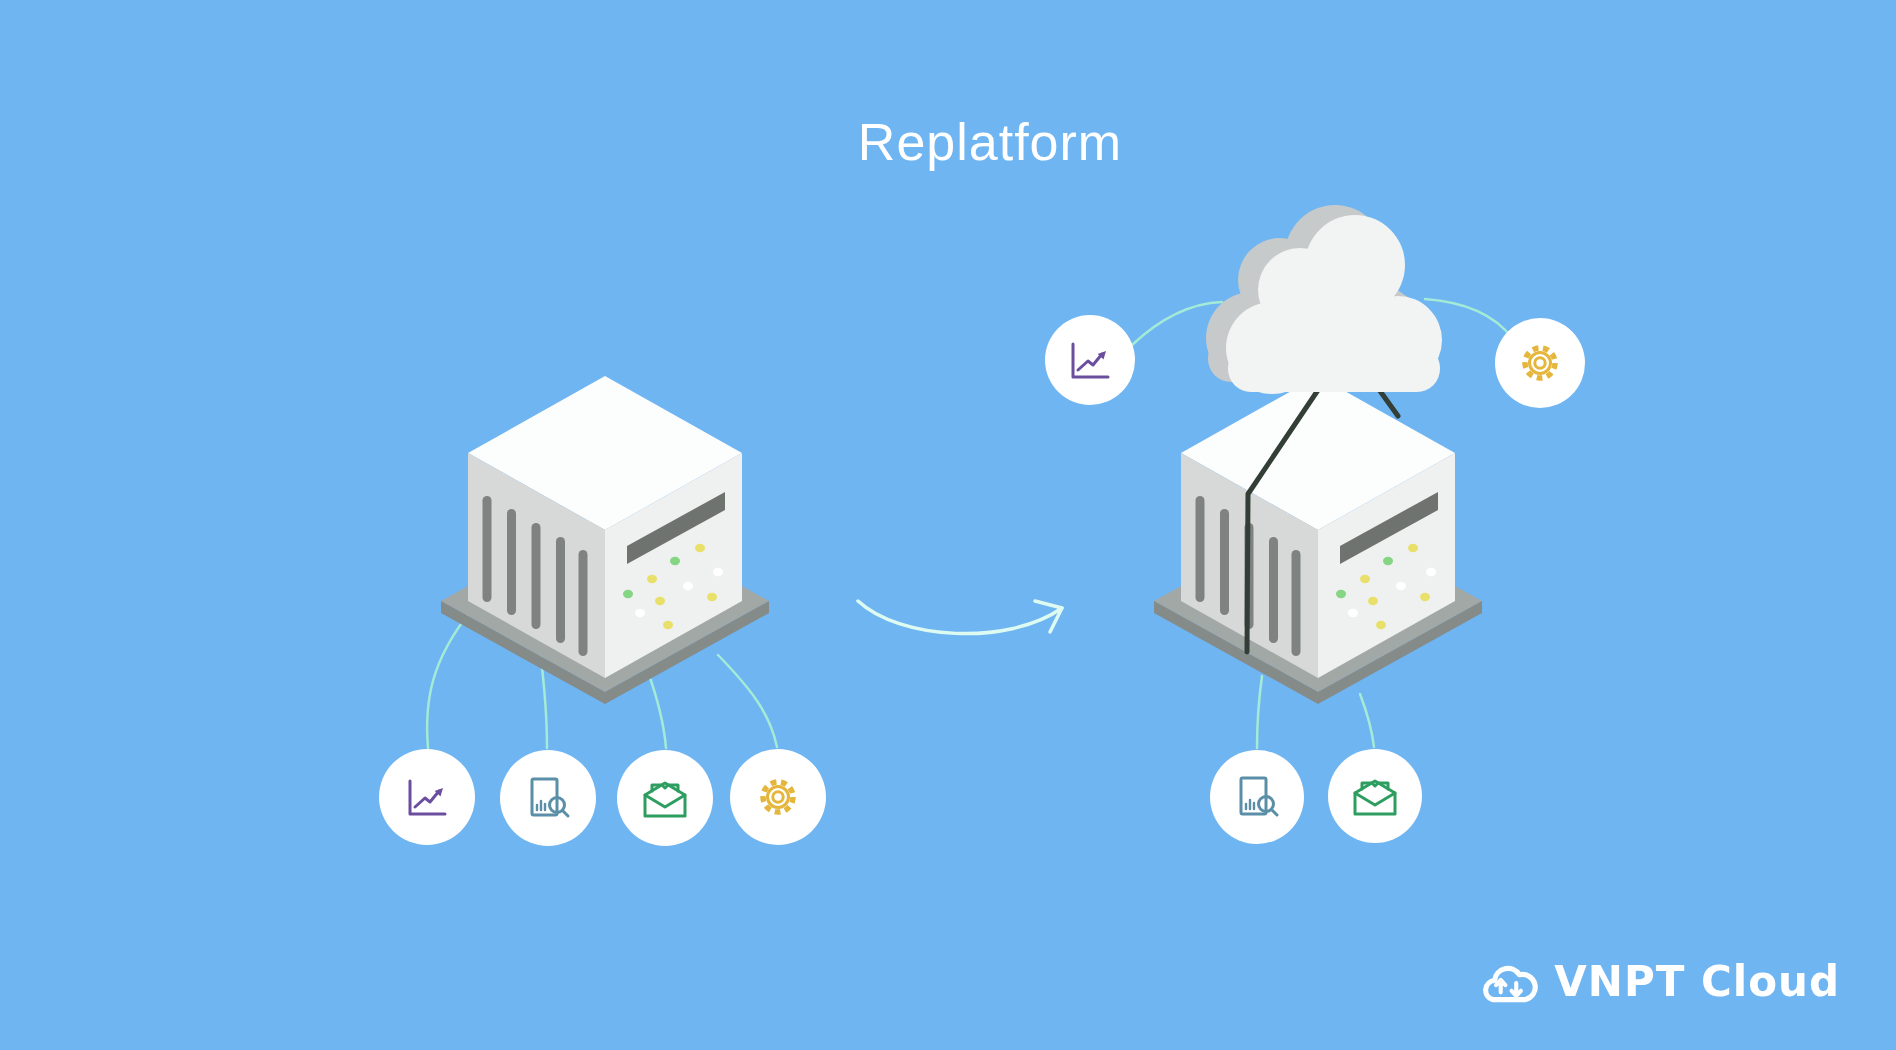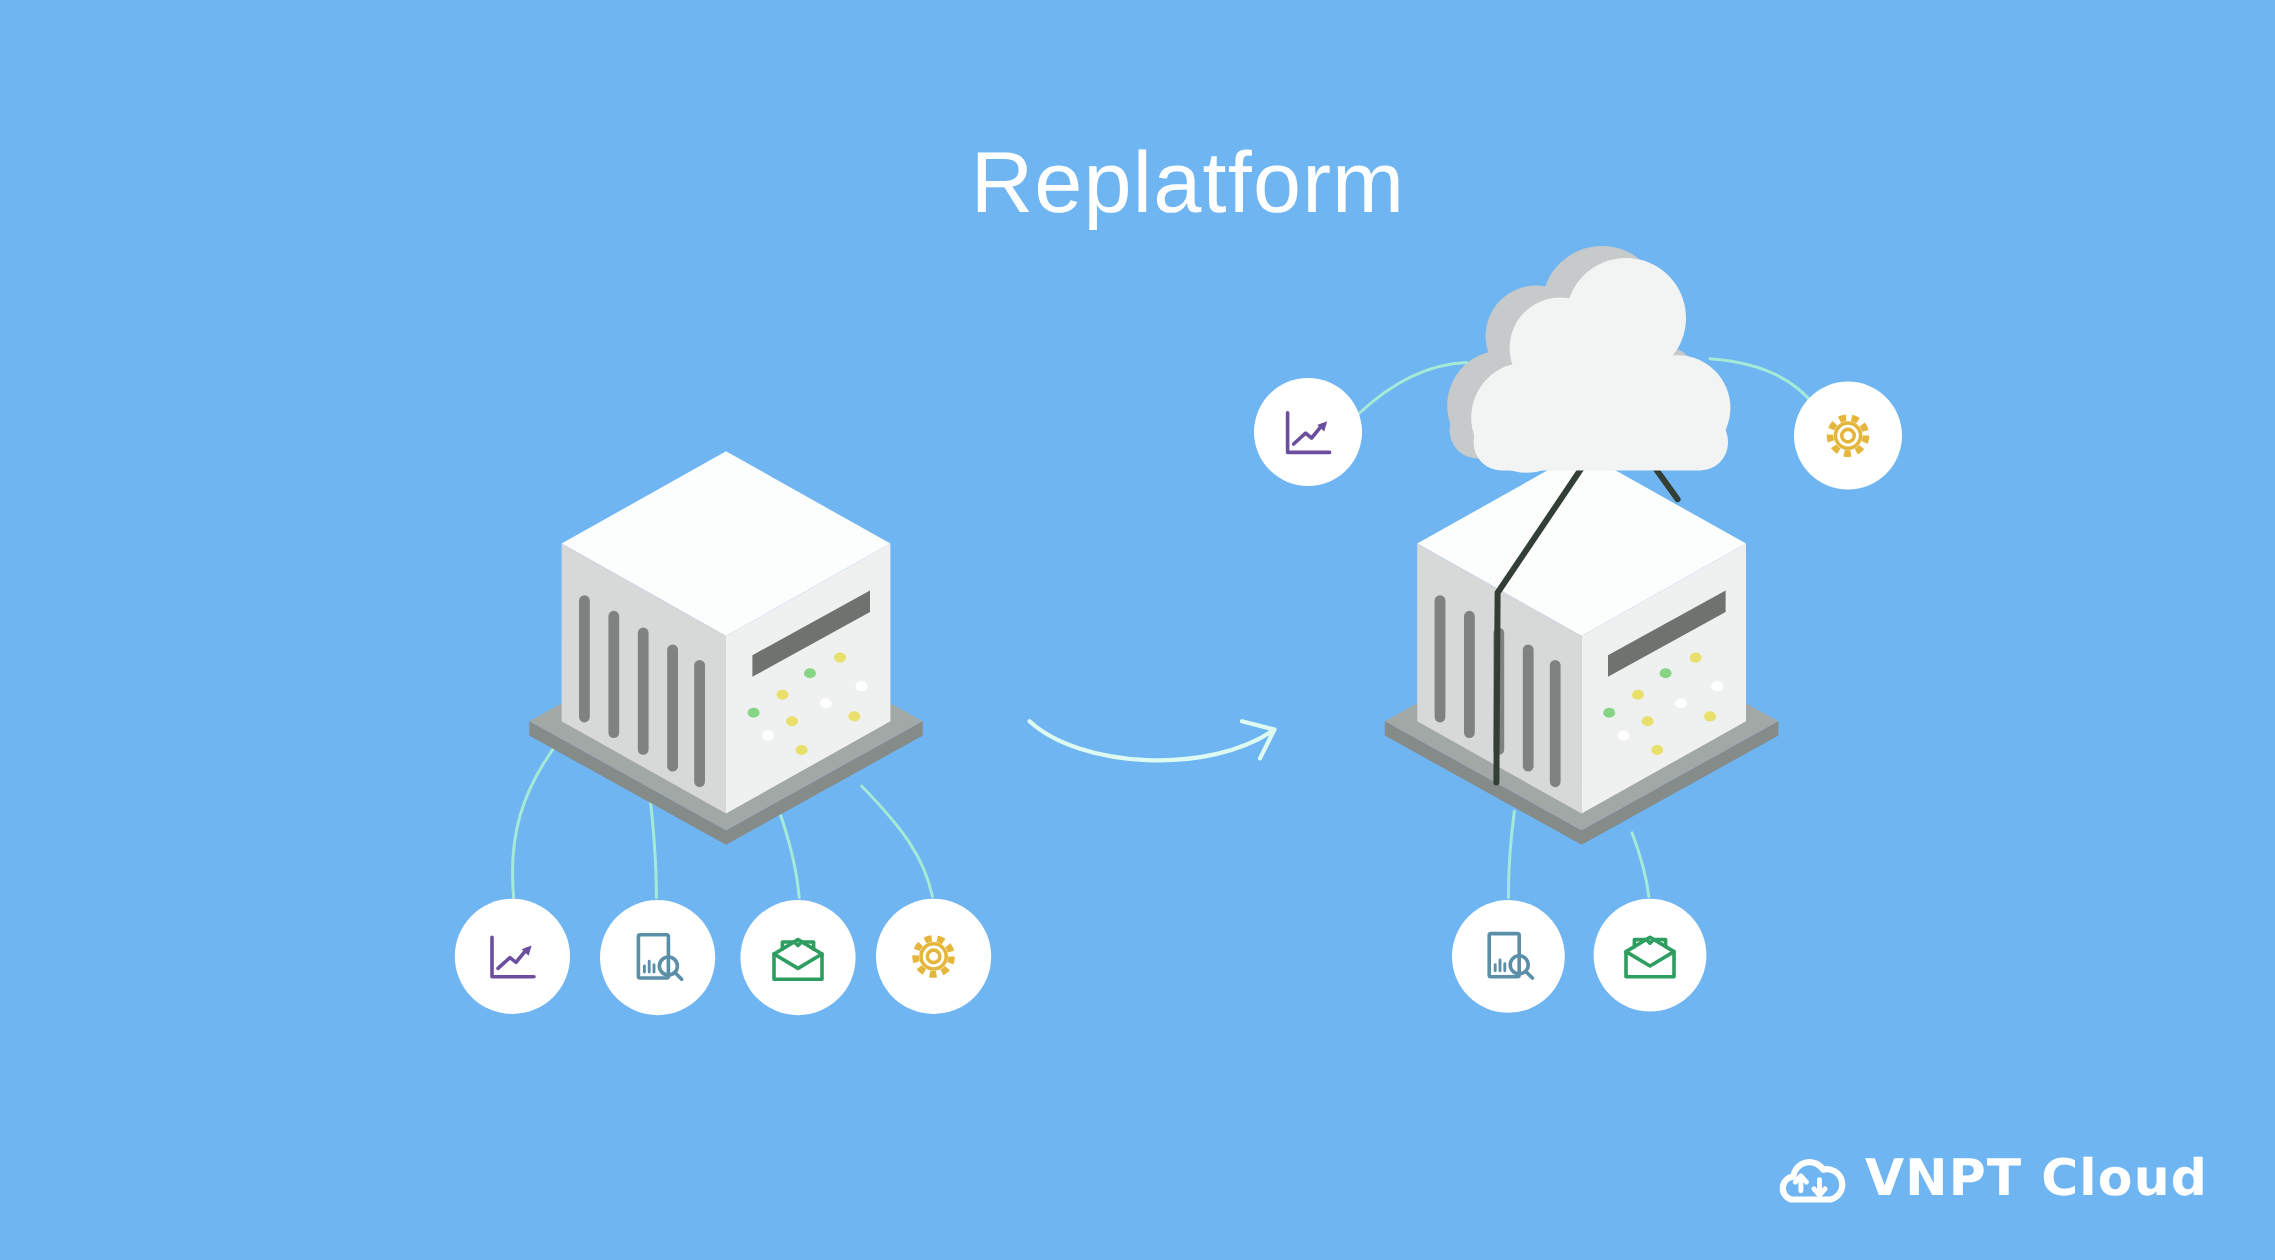--- a/index.html
+++ b/index.html
@@ -4,21 +4,21 @@
 <style>
   html,body{margin:0;padding:0;}
   body{
     width:1896px;height:1050px;overflow:hidden;
     background:var(--background,#6FB5F2);
     font-family:"Liberation Sans", sans-serif;
   }
   .stage{position:relative;width:1896px;height:1050px;}
   .title{
     position:absolute;left:990px;top:112px;transform:translateX(-50%);
-    margin:0;font-size:72px;font-weight:300;letter-spacing:1px;
+    margin:0;font-size:52px;font-weight:300;letter-spacing:1px;
     color:var(--title-text,#fff);white-space:nowrap;
     font-family:"Liberation Sans", sans-serif;
   }
   .logo{
     position:absolute;right:56px;bottom:44px;
     display:flex;align-items:center;gap:14px;
   }
   .logo-text{
     color:var(--logo-text,#fff);
     font-family:"DejaVu Sans", sans-serif;

